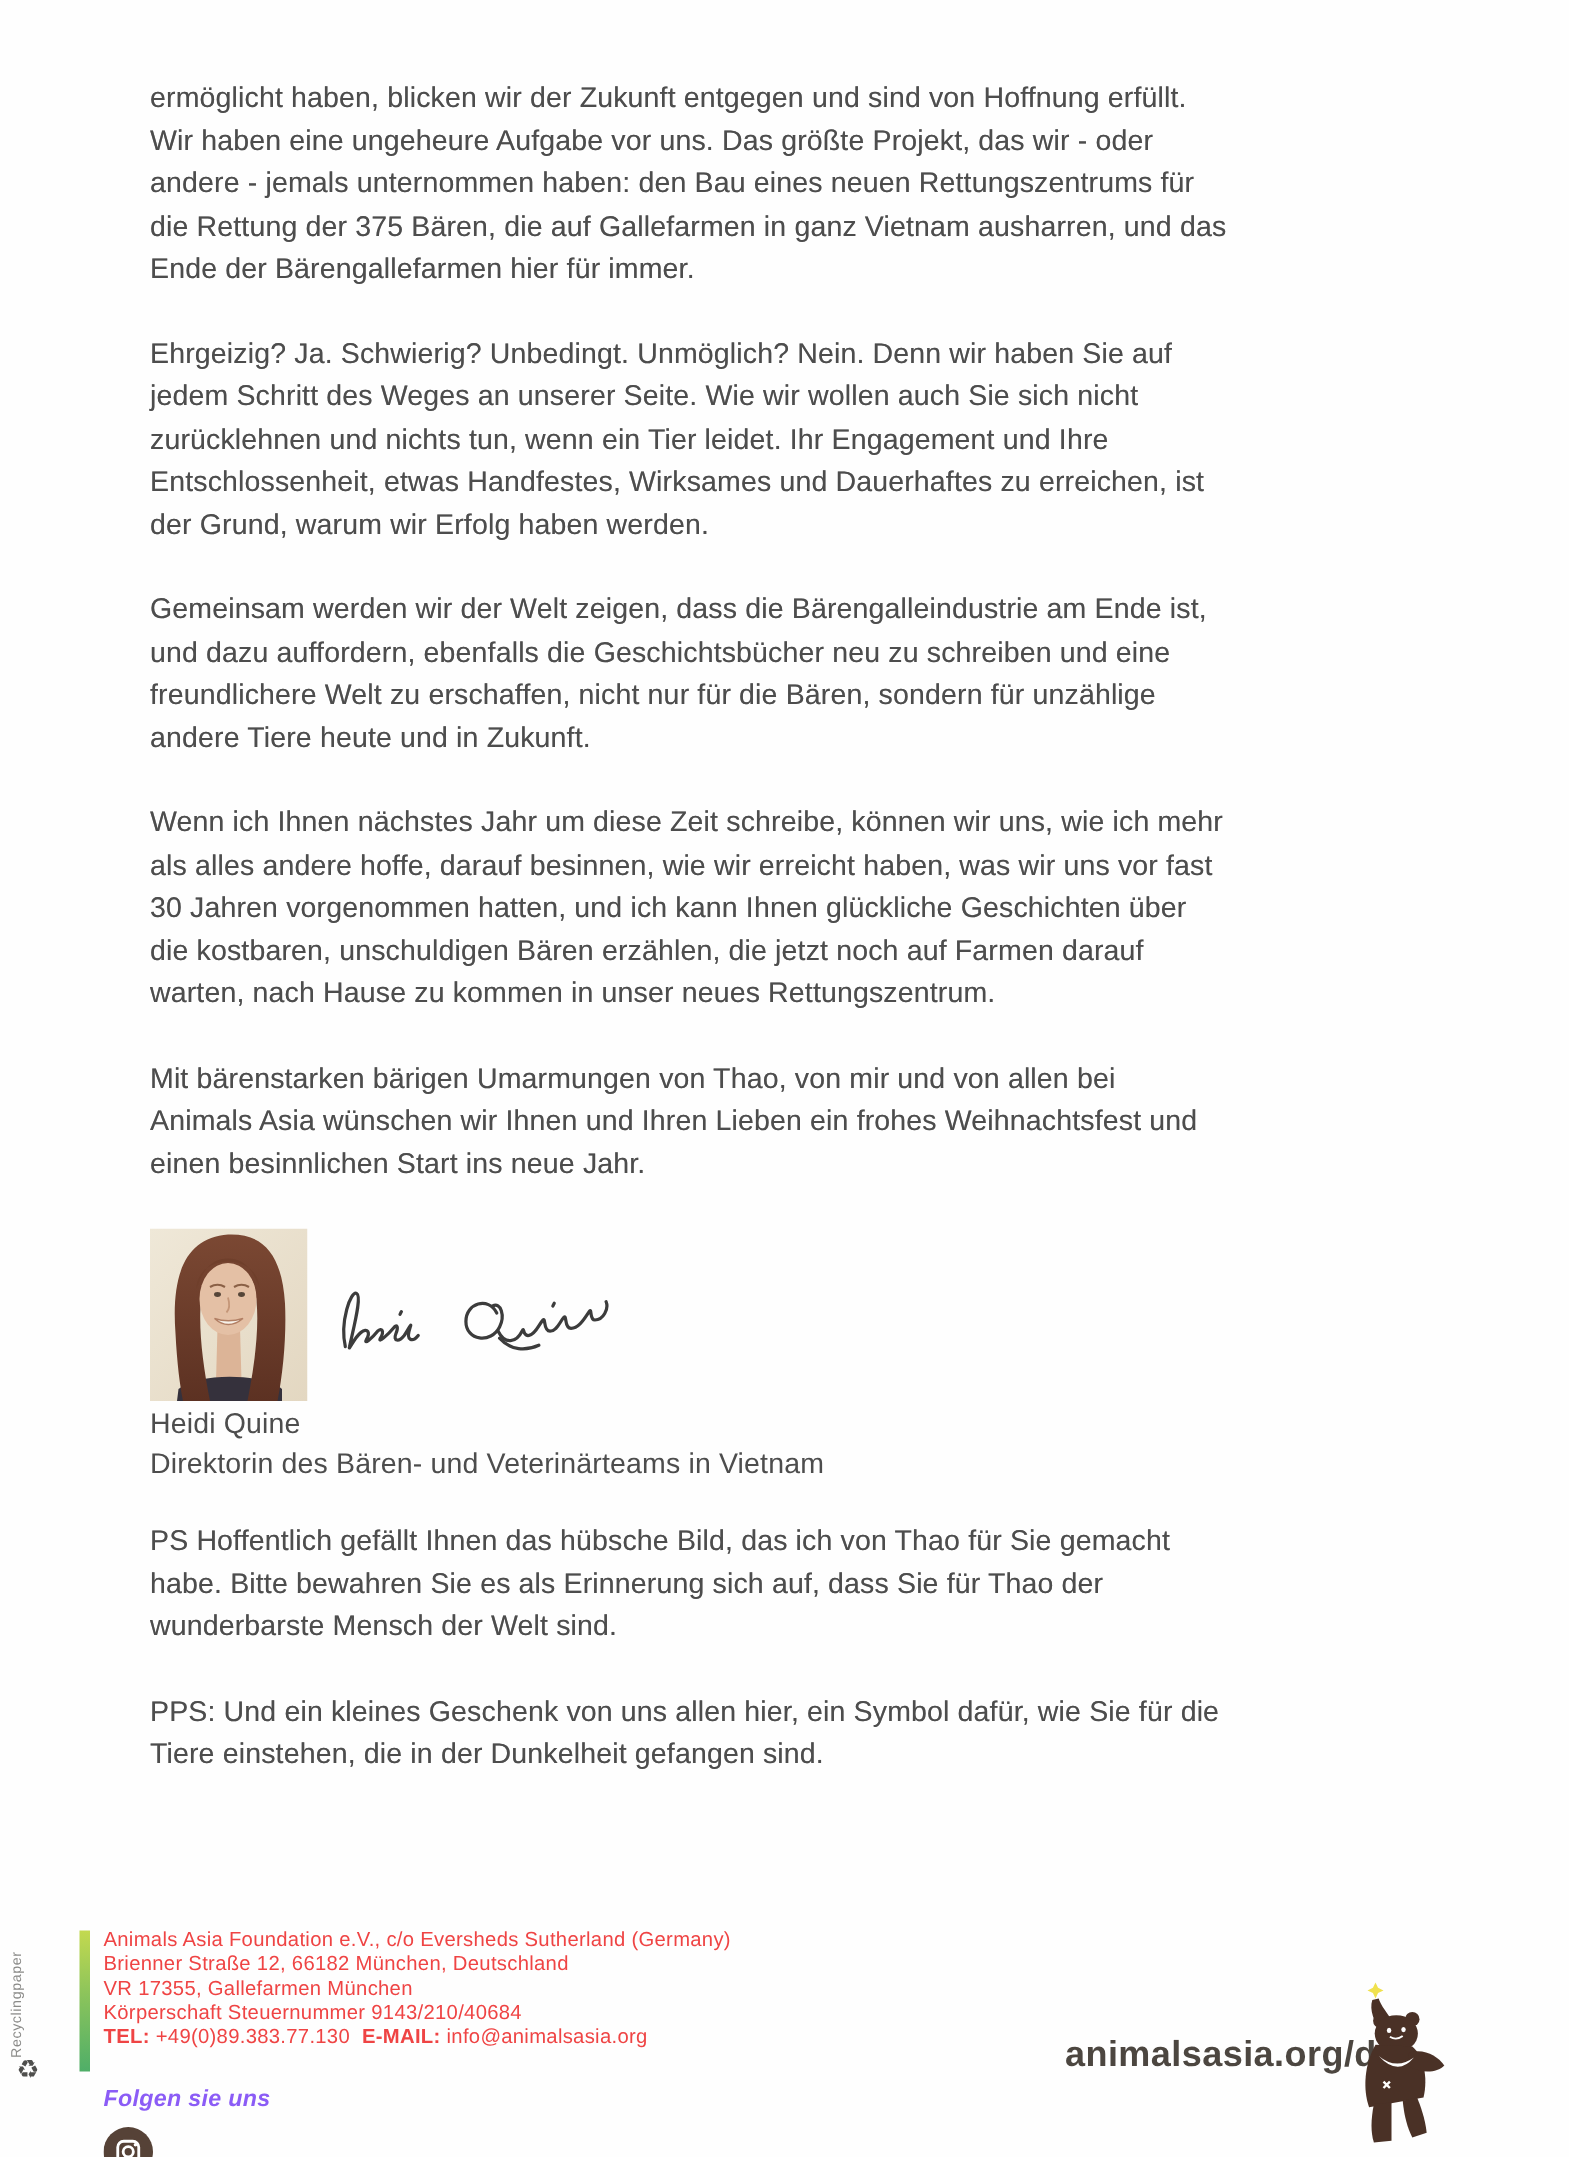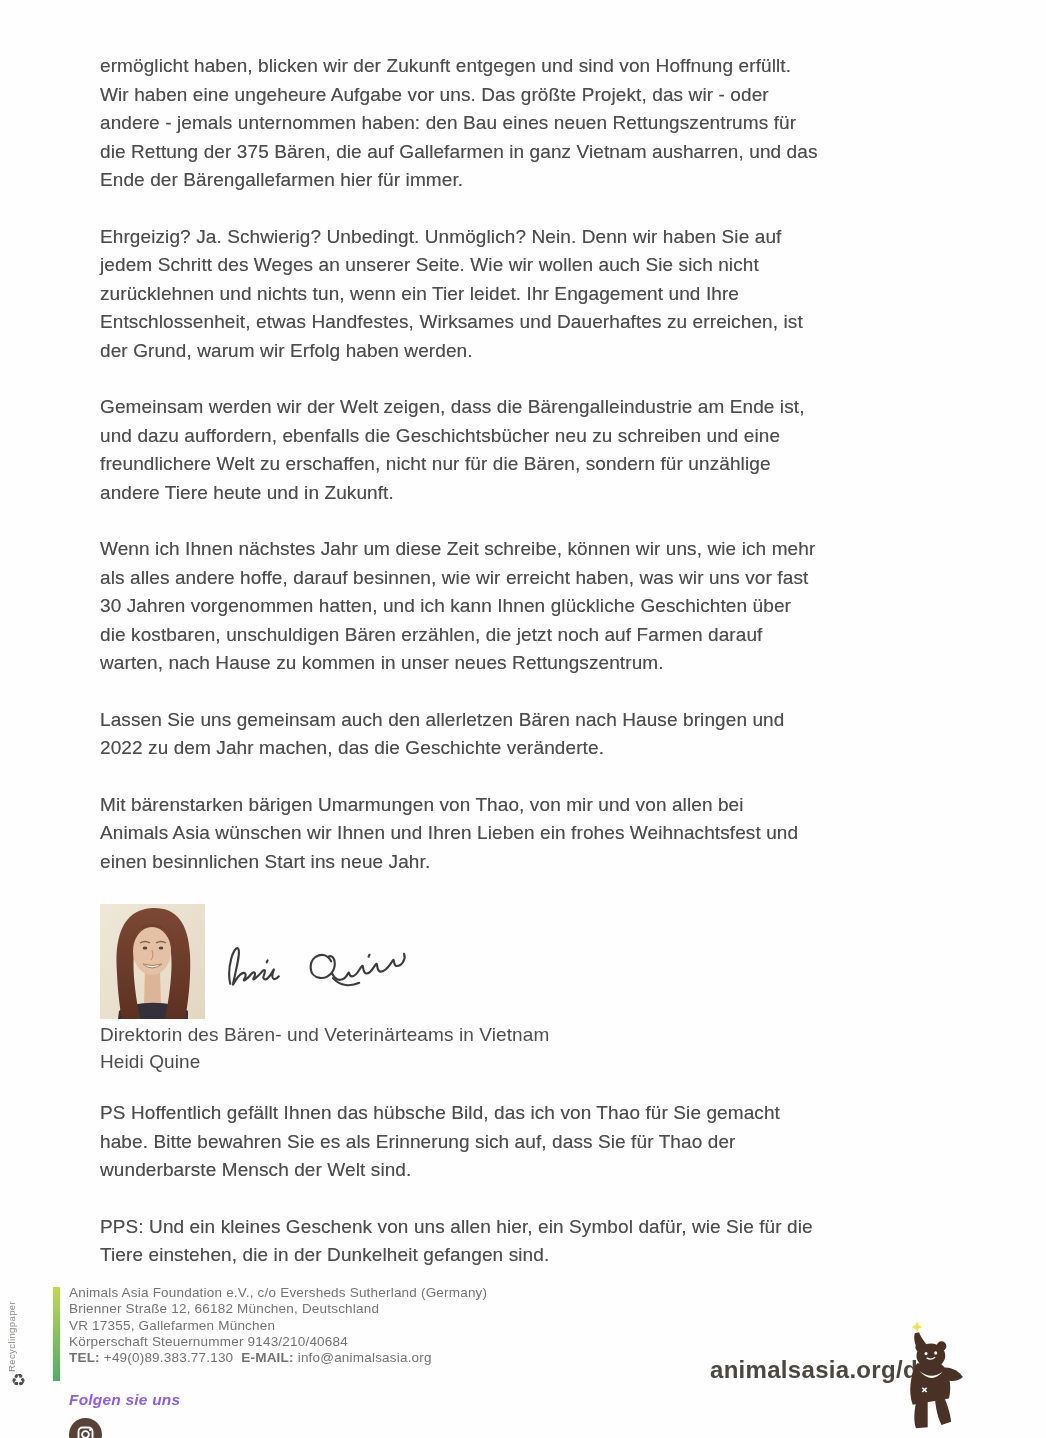--- a/index.html
+++ b/index.html
@@ -29,21 +29,21 @@
   .sig-script{margin:0 0 12px 14px;}
   .sig-name-block{margin:2px 0 24px 0;line-height:27px;}
   .ps-block .para{margin-bottom:28px;}
   
   .green-bar{
     position:absolute;left:53px;top:1287px;width:7px;height:94px;
     background:linear-gradient(to bottom,#c3d94f,#8cc45b 45%,#4fae68);
   }
   .footer-address{
     position:absolute;left:69px;top:1285px;
-    color:#737373;font-size:13.5px;line-height:16.3px;letter-spacing:.2px;
+    color:#ef4444;font-size:13.5px;line-height:16.3px;letter-spacing:.2px;
   }
   .footer-address .bold{font-weight:bold;}
   .contact-line span{margin-right:4px;margin-top:25px;}
   .follow-row{
     position:absolute;left:69px;top:1391px;
     display:flex;align-items:flex-start;gap:9px;
     color:#8b5cf6;
     flex-direction:column;
   }
   .follow-label{
@@ -85,22 +85,20 @@
 der Grund, warum wir Erfolg haben werden.</p>
     <p class="para">Gemeinsam werden wir der Welt zeigen, dass die Bärengalleindustrie am Ende ist,
 und dazu auffordern, ebenfalls die Geschichtsbücher neu zu schreiben und eine
 freundlichere Welt zu erschaffen, nicht nur für die Bären, sondern für unzählige
 andere Tiere heute und in Zukunft.</p>
     <p class="para">Wenn ich Ihnen nächstes Jahr um diese Zeit schreibe, können wir uns, wie ich mehr
 als alles andere hoffe, darauf besinnen, wie wir erreicht haben, was wir uns vor fast
 30 Jahren vorgenommen hatten, und ich kann Ihnen glückliche Geschichten über
 die kostbaren, unschuldigen Bären erzählen, die jetzt noch auf Farmen darauf
 warten, nach Hause zu kommen in unser neues Rettungszentrum.</p>
-    <p class="para">Lassen Sie uns gemeinsam auch den allerletzen Bären nach Hause bringen und
-2022 zu dem Jahr machen, das die Geschichte veränderte.</p>
     <p class="para">Mit bärenstarken bärigen Umarmungen von Thao, von mir und von allen bei
 Animals Asia wünschen wir Ihnen und Ihren Lieben ein frohes Weihnachtsfest und
 einen besinnlichen Start ins neue Jahr.</p>
 
     <div class="sig-row">
       <div class="photo-wrap">
         
         <svg viewBox="0 0 105 115" width="105" height="115">
           <defs>
             <linearGradient id="bgph" x1="0" y1="0" x2="1" y2="1">
@@ -134,22 +132,22 @@
             <path d="M120,30 C114,18 98,23 98,36 C98,50 116,52 122,40 C126,32 123,22 117,25"></path>
             <path d="M121,43 C126,53 134,51 138,43 C140,39 138,47 143,46 C148,45 150,38 153,35 C155,33 153,43 158,43 C163,43 165,36 168,33 C170,31 168,41 173,41 C179,41 183,33 186,29 C188,26 186,35 190,35 C196,35 200,27 198,22"></path>
             <path d="M160,25 l1,-2"></path>
             <path d="M122,48 C130,57 141,57 150,53"></path>
           </g>
         </svg>
       </div>
     </div>
 
     <div class="sig-name-block">
+      <div>Heidi Quine</div>
       <div>Direktorin des Bären- und Veterinärteams in Vietnam</div>
-      <div>Heidi Quine</div>
     </div>
 
     <div class="ps-block">
       <p class="para">PS Hoffentlich gefällt Ihnen das hübsche Bild, das ich von Thao für Sie gemacht
 habe. Bitte bewahren Sie es als Erinnerung sich auf, dass Sie für Thao der
 wunderbarste Mensch der Welt sind.</p>
       <p class="para">PPS: Und ein kleines Geschenk von uns allen hier, ein Symbol dafür, wie Sie für die
 Tiere einstehen, die in der Dunkelheit gefangen sind.</p>
     </div>
   </div>

